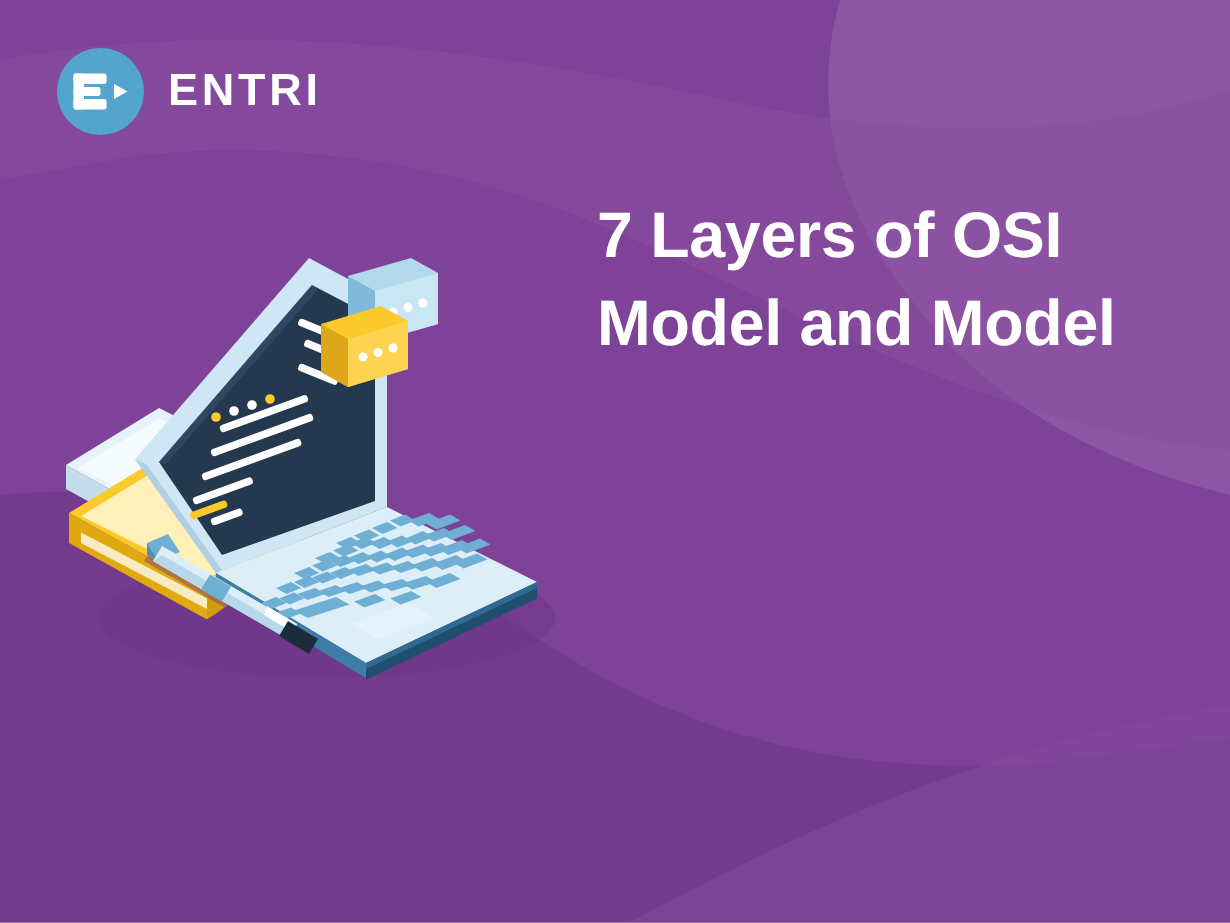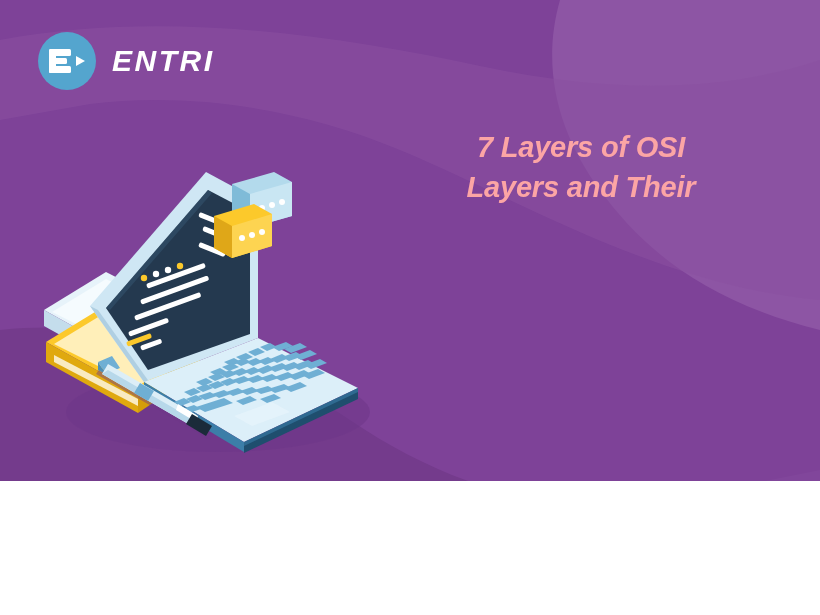--- a/index.html
+++ b/index.html
@@ -4,24 +4,23 @@
 <title>Entri Blog Banner</title>
 <style>
   * { margin:0; padding:0; box-sizing:border-box; }
   html, body {
     width:820px; height:615px;
     font-family:"Liberation Sans", sans-serif;
     overflow:hidden;
   }
   #banner {
     position:relative;
-    width:820px; height:481px;
+    width:820px; height:615px;
     background:#7E4298;
     overflow:hidden;
-    font-style:italic;
   }
   
   .bg-layer { position:absolute; inset:0; width:820px; height:615px; }
 
   
   .brand {
     position:absolute; left:38px; top:32px;
     display:flex; align-items:center; gap:16px;
     z-index:6;
   }
@@ -39,23 +38,23 @@
     letter-spacing:2.5px;
     line-height:1;
     white-space:nowrap;
   }
 
   
   .headline {
     position:absolute;
     left:398px; top:128px;
     width:366px;
-    text-align:center;
-    color:#fca5a5;
-    font-size:29px;
+    text-align:left;
+    color:#ffffff;
+    font-size:43px;
     font-weight:bold;
     line-height:1.37;
     letter-spacing:-0.2px;
     z-index:6;
   }
 
   
   .illustration {
     position:absolute;
     left:28px; top:150px;
@@ -94,21 +93,21 @@
         <rect x="2" y="21" width="22" height="7" rx="1.5" fill="#FFFFFF"></rect>
 
         <path d="M29,11 L38,16 L29,21 Z" fill="#FFFFFF"></path>
       </svg>
     </div>
     <div class="brand-name">ENTRI</div>
   </div>
 
   <div class="headline">
     <div>7 Layers of OSI</div>
-    <div>Layers and Their</div>
+    <div>Model and Model</div>
   </div>
 
   <div class="illustration">
     <svg viewBox="0 0 360 320" aria-hidden="true">
 
       <ellipse cx="190" cy="262" rx="152" ry="40" fill="#6E3788" opacity="0.55"></ellipse>
 
       <g>
         <path d="M16,160 L78,122 L168,168 L106,210 Z" fill="#E7F3FA"></path>
         <path d="M16,160 L16,176 L106,226 L106,210 Z" fill="#C4DDEC"></path>

